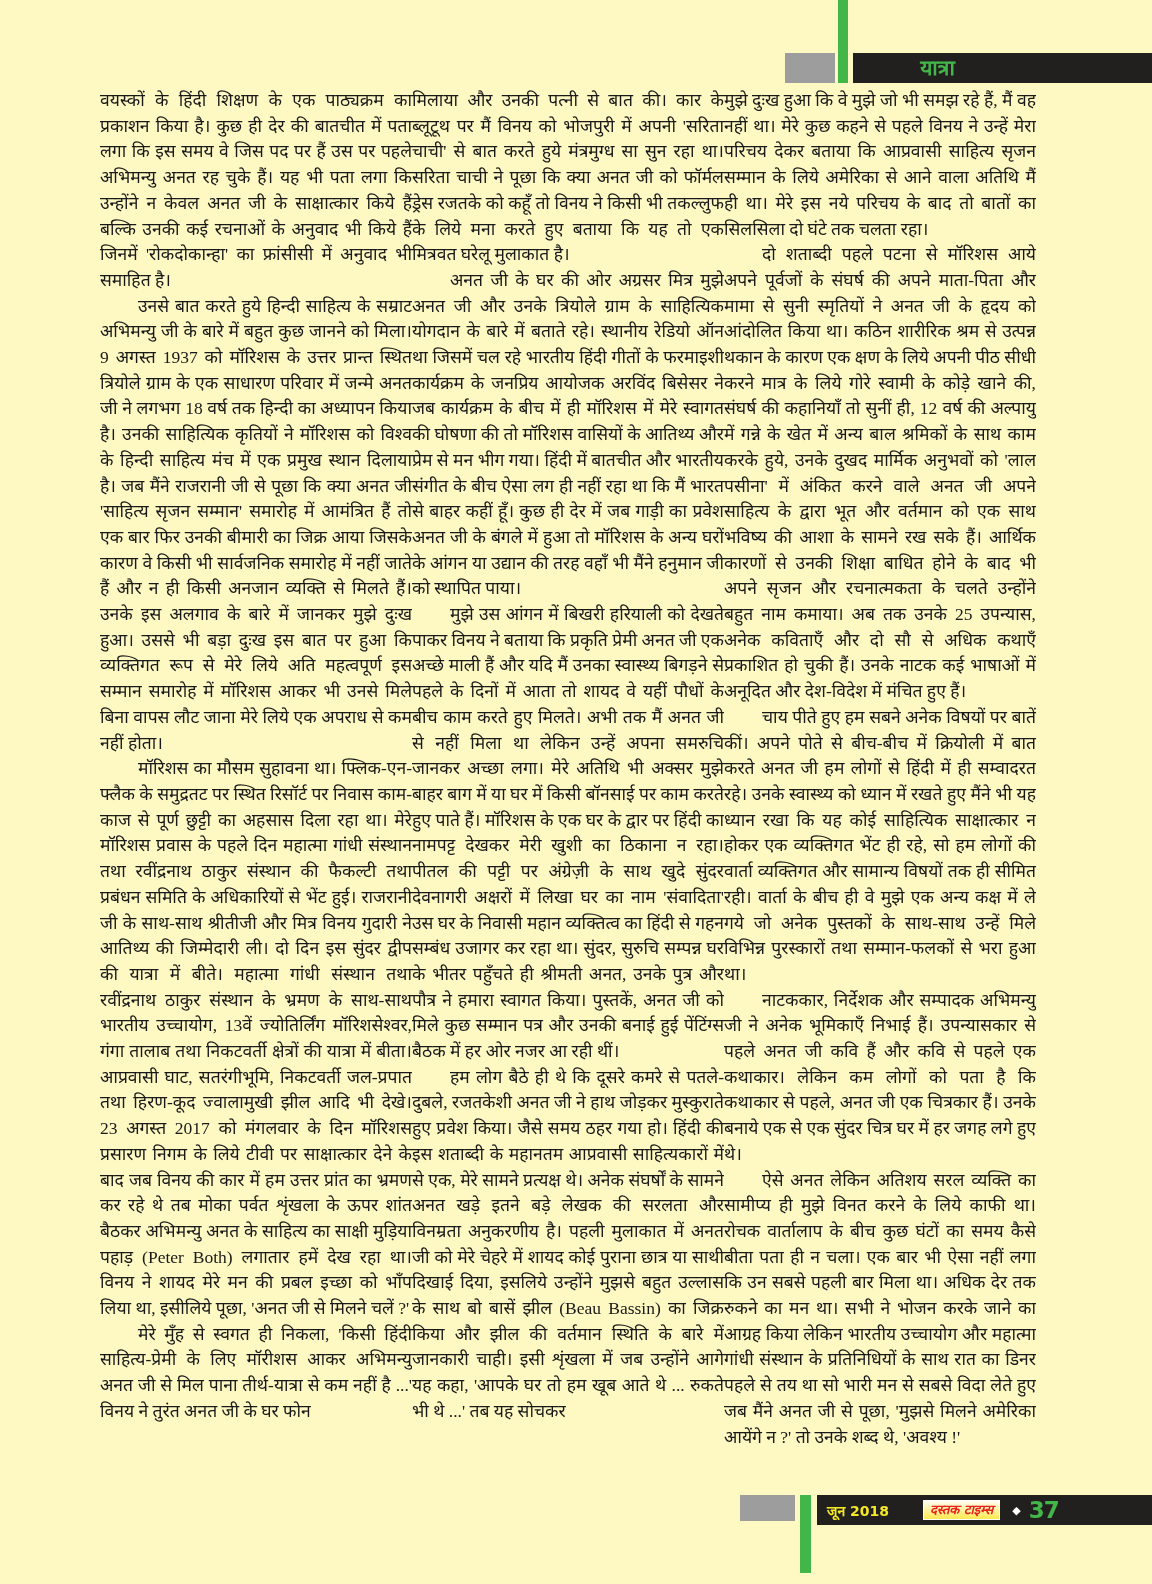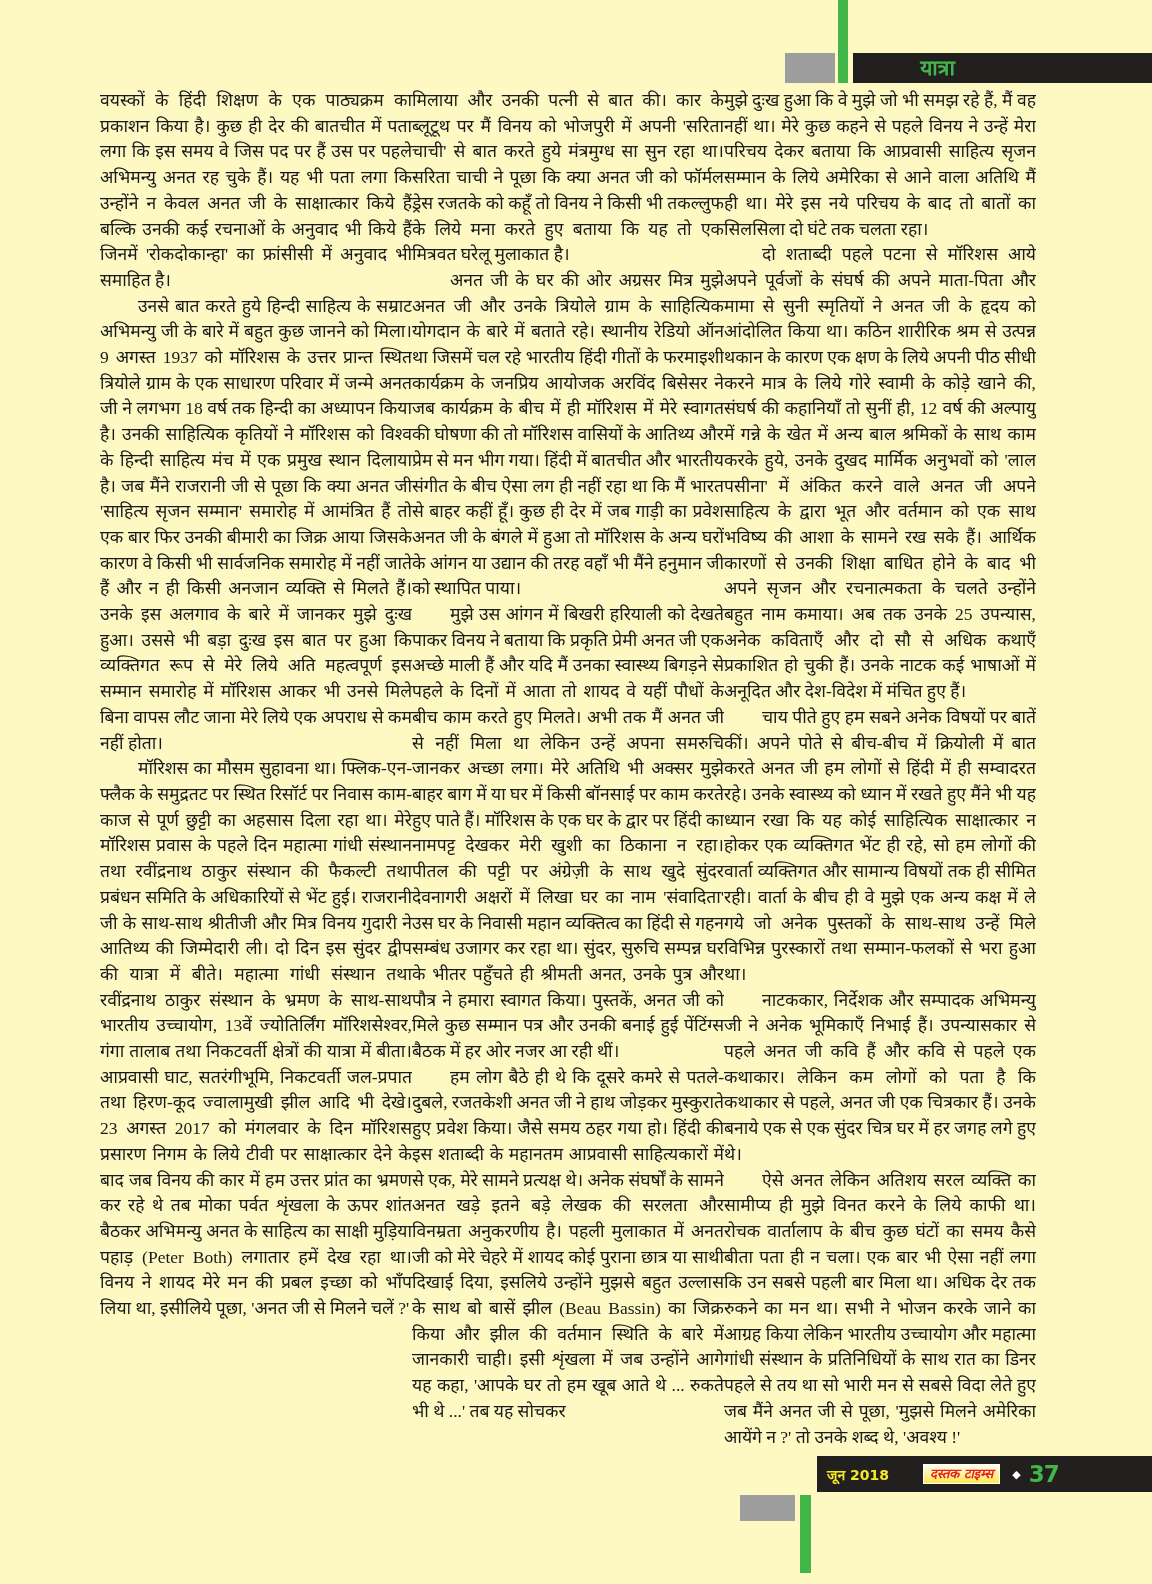--- a/index.html
+++ b/index.html
@@ -20,21 +20,21 @@
              display:flex; gap:0; }
   .col { width:312px; height:1404px; overflow:hidden; text-align:justify;
          font-size:17.5px; line-height:25.7px; color:#191919; }
   .col p { margin:0; padding:0; }
   .col p.indent { text-indent:38px; }
   .end-dot { display:inline-block; width:17px; height:17px; border-radius:50%;
              background:var(--red); vertical-align:middle; margin-left:10px; }
   
   .footer-gray   { position:absolute; left:740px; top:1495px; width:55px;  height:26px; background:var(--gray); }
   .footer-stripe { position:absolute; left:800px; top:1495px; width:11px;  height:78px; background:var(--green); }
-  .footer-bar    { position:absolute; left:817px; top:1456px; width:335px; height:36px; background:var(--bar);
+  .footer-bar    { position:absolute; left:817px; top:1495px; width:335px; height:30px; background:var(--bar);
                    display:flex; align-items:center; box-sizing:border-box; padding:0 10px;
                    font-family:"DejaVu Sans","Liberation Sans",sans-serif; }
   .issue-date  { color:var(--yellow); font-size:14px; font-weight:bold; }
   .logo        { margin-left:34px; background:linear-gradient(#fffdf2 0%, #ffe94e 100%);
                  color:var(--red); font-size:13px; font-weight:bold; font-style:italic;
                  padding:1px 6px; border:1px solid #ffffff; line-height:1.25; white-space:nowrap; }
   .diamond     { color:#ffffff; font-size:11px; margin-left:12px; }
   .page-number { color:var(--green); font-size:23px; font-weight:bold; margin-left:8px;
                  letter-spacing:-1px; line-height:1; }
 </style>
@@ -47,20 +47,21 @@
   <div class="header-stripe"></div>
   <div class="header-bar">
     <span class="section-label">यात्रा</span>
   </div>
 
   <div class="columns">
     <div class="col">
         <p class="para">वयस्कों के हिंदी शिक्षण के एक पाठ्यक्रम का प्रकाशन किया है। कुछ ही देर की बातचीत में पता लगा कि इस समय वे जिस पद पर हैं उस पर पहले अभिमन्यु अनत रह चुके हैं। यह भी पता लगा कि उन्होंने न केवल अनत जी के साक्षात्कार किये हैं बल्कि उनकी कई रचनाओं के अनुवाद भी किये हैं जिनमें 'रोकदोकान्हा' का फ्रांसीसी में अनुवाद भी समाहित है।</p>
         <p class="para indent">उनसे बात करते हुये हिन्दी साहित्य के सम्राट अभिमन्यु जी के बारे में बहुत कुछ जानने को मिला। 9 अगस्त 1937 को मॉरिशस के उत्तर प्रान्त स्थित त्रियोले ग्राम के एक साधारण परिवार में जन्मे अनत जी ने लगभग 18 वर्ष तक हिन्दी का अध्यापन किया है। उनकी साहित्यिक कृतियों ने मॉरिशस को विश्व के हिन्दी साहित्य मंच में एक प्रमुख स्थान दिलाया है। जब मैंने राजरानी जी से पूछा कि क्या अनत जी 'साहित्य सृजन सम्मान' समारोह में आमंत्रित हैं तो एक बार फिर उनकी बीमारी का जिक्र आया जिसके कारण वे किसी भी सार्वजनिक समारोह में नहीं जाते हैं और न ही किसी अनजान व्यक्ति से मिलते हैं। उनके इस अलगाव के बारे में जानकर मुझे दुःख हुआ। उससे भी बड़ा दुःख इस बात पर हुआ कि व्यक्तिगत रूप से मेरे लिये अति महत्वपूर्ण इस सम्मान समारोह में मॉरिशस आकर भी उनसे मिले बिना वापस लौट जाना मेरे लिये एक अपराध से कम नहीं होता।</p>
         <p class="para indent">मॉरिशस का मौसम सुहावना था। फ्लिक-एन-फ्लैक के समुद्रतट पर स्थित रिसॉर्ट पर निवास काम-काज से पूर्ण छुट्टी का अहसास दिला रहा था। मेरे मॉरिशस प्रवास के पहले दिन महात्मा गांधी संस्थान तथा रवींद्रनाथ ठाकुर संस्थान की फैकल्टी तथा प्रबंधन समिति के अधिकारियों से भेंट हुई। राजरानी जी के साथ-साथ श्रीतीजी और मित्र विनय गुदारी ने आतिथ्य की जिम्मेदारी ली। दो दिन इस सुंदर द्वीप की यात्रा में बीते। महात्मा गांधी संस्थान तथा रवींद्रनाथ ठाकुर संस्थान के भ्रमण के साथ-साथ भारतीय उच्चायोग, 13वें ज्योतिर्लिंग मॉरिशसेश्वर, गंगा तालाब तथा निकटवर्ती क्षेत्रों की यात्रा में बीता। आप्रवासी घाट, सतरंगीभूमि, निकटवर्ती जल-प्रपात तथा हिरण-कूद ज्वालामुखी झील आदि भी देखे। 23 अगस्त 2017 को मंगलवार के दिन मॉरिशस प्रसारण निगम के लिये टीवी पर साक्षात्कार देने के बाद जब विनय की कार में हम उत्तर प्रांत का भ्रमण कर रहे थे तब मोका पर्वत शृंखला के ऊपर शांत बैठकर अभिमन्यु अनत के साहित्य का साक्षी मुड़िया पहाड़ (Peter Both) लगातार हमें देख रहा था। विनय ने शायद मेरे मन की प्रबल इच्छा को भाँप लिया था, इसीलिये पूछा, 'अनत जी से मिलने चलें ?'</p>
+        <p class="para indent">मेरे मुँह से स्वगत ही निकला, 'किसी हिंदी साहित्य-प्रेमी के लिए मॉरीशस आकर अभिमन्यु अनत जी से मिल पाना तीर्थ-यात्रा से कम नहीं है ...' विनय ने तुरंत अनत जी के घर फोन</p>
       </div>
     <div class="col">
         <p class="para">मिलाया और उनकी पत्नी से बात की। कार के ब्लूटूथ पर मैं विनय को भोजपुरी में अपनी 'सरिता चाची' से बात करते हुये मंत्रमुग्ध सा सुन रहा था। सरिता चाची ने पूछा कि क्या अनत जी को फॉर्मल ड्रेस रजतके को कहूँ तो विनय ने किसी भी तकल्लुफ के लिये मना करते हुए बताया कि यह तो एक मित्रवत घरेलू मुलाकात है।</p>
         <p class="para indent">अनत जी के घर की ओर अग्रसर मित्र मुझे अनत जी और उनके त्रियोले ग्राम के साहित्यिक योगदान के बारे में बताते रहे। स्थानीय रेडियो ऑन था जिसमें चल रहे भारतीय हिंदी गीतों के फरमाइशी कार्यक्रम के जनप्रिय आयोजक अरविंद बिसेसर ने जब कार्यक्रम के बीच में ही मॉरिशस में मेरे स्वागत की घोषणा की तो मॉरिशस वासियों के आतिथ्य और प्रेम से मन भीग गया। हिंदी में बातचीत और भारतीय संगीत के बीच ऐसा लग ही नहीं रहा था कि मैं भारत से बाहर कहीं हूँ। कुछ ही देर में जब गाड़ी का प्रवेश अनत जी के बंगले में हुआ तो मॉरिशस के अन्य घरों के आंगन या उद्यान की तरह वहाँ भी मैंने हनुमान जी को स्थापित पाया।</p>
         <p class="para indent">मुझे उस आंगन में बिखरी हरियाली को देखते पाकर विनय ने बताया कि प्रकृति प्रेमी अनत जी एक अच्छे माली हैं और यदि मैं उनका स्वास्थ्य बिगड़ने से पहले के दिनों में आता तो शायद वे यहीं पौधों के बीच काम करते हुए मिलते। अभी तक मैं अनत जी से नहीं मिला था लेकिन उन्हें अपना समरुचि जानकर अच्छा लगा। मेरे अतिथि भी अक्सर मुझे बाहर बाग में या घर में किसी बॉनसाई पर काम करते हुए पाते हैं। मॉरिशस के एक घर के द्वार पर हिंदी का नामपट्ट देखकर मेरी खुशी का ठिकाना न रहा। पीतल की पट्टी पर अंग्रेज़ी के साथ खुदे सुंदर देवनागरी अक्षरों में लिखा घर का नाम 'संवादिता' उस घर के निवासी महान व्यक्तित्व का हिंदी से गहन सम्बंध उजागर कर रहा था। सुंदर, सुरुचि सम्पन्न घर के भीतर पहुँचते ही श्रीमती अनत, उनके पुत्र और पौत्र ने हमारा स्वागत किया। पुस्तकें, अनत जी को मिले कुछ सम्मान पत्र और उनकी बनाई हुई पेंटिंग्स बैठक में हर ओर नजर आ रही थीं।</p>
         <p class="para indent">हम लोग बैठे ही थे कि दूसरे कमरे से पतले-दुबले, रजतकेशी अनत जी ने हाथ जोड़कर मुस्कुराते हुए प्रवेश किया। जैसे समय ठहर गया हो। हिंदी की इस शताब्दी के महानतम आप्रवासी साहित्यकारों में से एक, मेरे सामने प्रत्यक्ष थे। अनेक संघर्षों के सामने अनत खड़े इतने बड़े लेखक की सरलता और विनम्रता अनुकरणीय है। पहली मुलाकात में अनत जी को मेरे चेहरे में शायद कोई पुराना छात्र या साथी दिखाई दिया, इसलिये उन्होंने मुझसे बहुत उल्लास के साथ बो बासें झील (Beau Bassin) का जिक्र किया और झील की वर्तमान स्थिति के बारे में जानकारी चाही। इसी शृंखला में जब उन्होंने आगे यह कहा, 'आपके घर तो हम खूब आते थे ... रुकते भी थे ...' तब यह सोचकर</p>
       </div>
     <div class="col">
         <p class="para">मुझे दुःख हुआ कि वे मुझे जो भी समझ रहे हैं, मैं वह नहीं था। मेरे कुछ कहने से पहले विनय ने उन्हें मेरा परिचय देकर बताया कि आप्रवासी साहित्य सृजन सम्मान के लिये अमेरिका से आने वाला अतिथि मैं ही था। मेरे इस नये परिचय के बाद तो बातों का सिलसिला दो घंटे तक चलता रहा।</p>
         <p class="para indent">दो शताब्दी पहले पटना से मॉरिशस आये अपने पूर्वजों के संघर्ष की अपने माता-पिता और मामा से सुनी स्मृतियों ने अनत जी के हृदय को आंदोलित किया था। कठिन शारीरिक श्रम से उत्पन्न थकान के कारण एक क्षण के लिये अपनी पीठ सीधी करने मात्र के लिये गोरे स्वामी के कोड़े खाने की, संघर्ष की कहानियाँ तो सुनीं ही, 12 वर्ष की अल्पायु में गन्ने के खेत में अन्य बाल श्रमिकों के साथ काम करके हुये, उनके दुखद मार्मिक अनुभवों को 'लाल पसीना' में अंकित करने वाले अनत जी अपने साहित्य के द्वारा भूत और वर्तमान को एक साथ भविष्य की आशा के सामने रख सके हैं। आर्थिक कारणों से उनकी शिक्षा बाधित होने के बाद भी अपने सृजन और रचनात्मकता के चलते उन्होंने बहुत नाम कमाया। अब तक उनके 25 उपन्यास, अनेक कविताएँ और दो सौ से अधिक कथाएँ प्रकाशित हो चुकी हैं। उनके नाटक कई भाषाओं में अनूदित और देश-विदेश में मंचित हुए हैं।</p>

